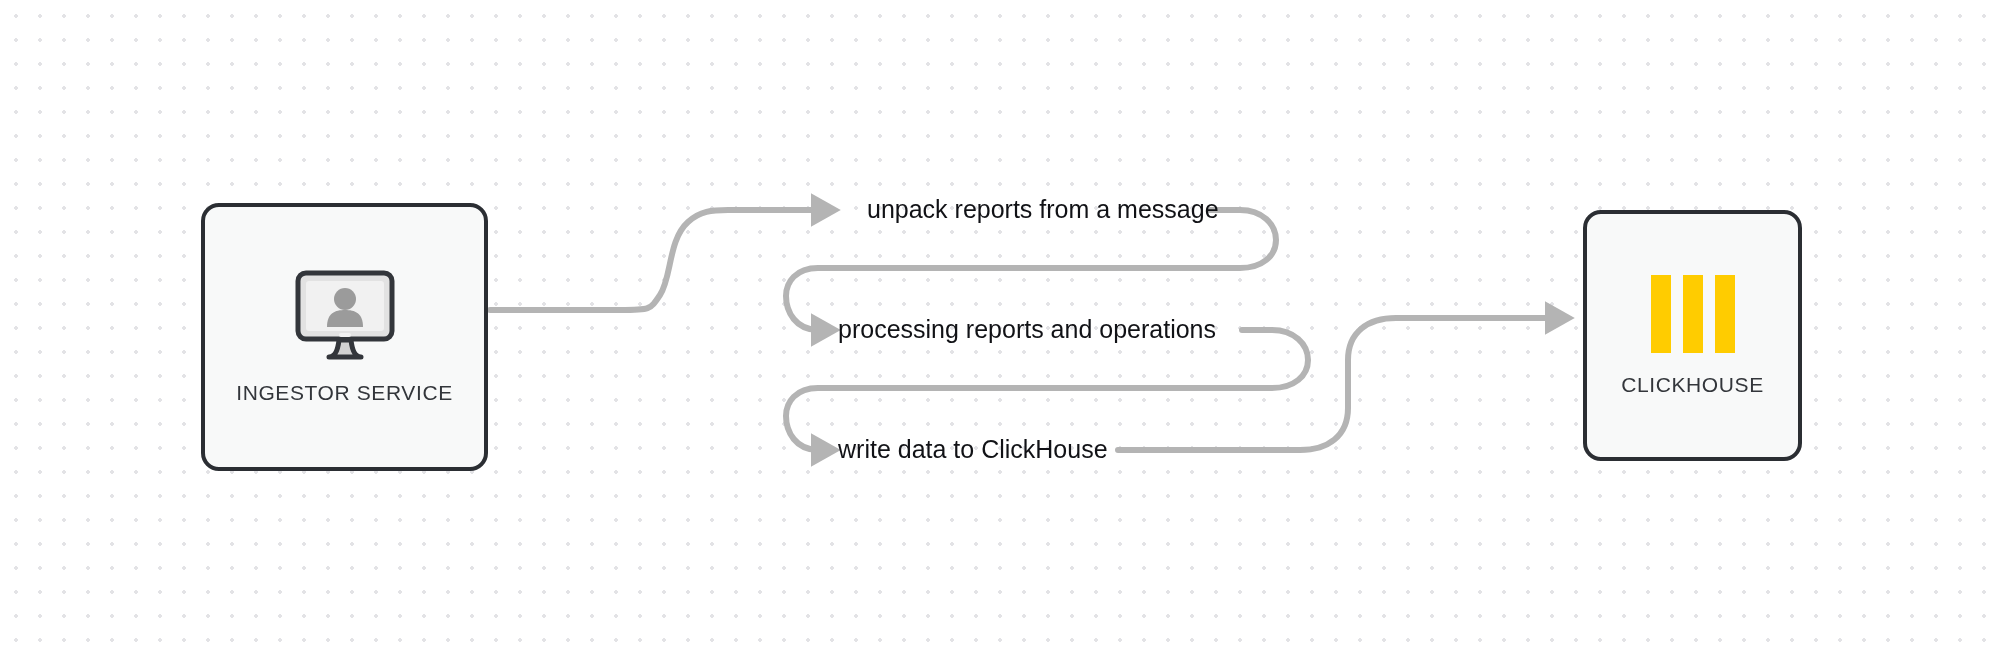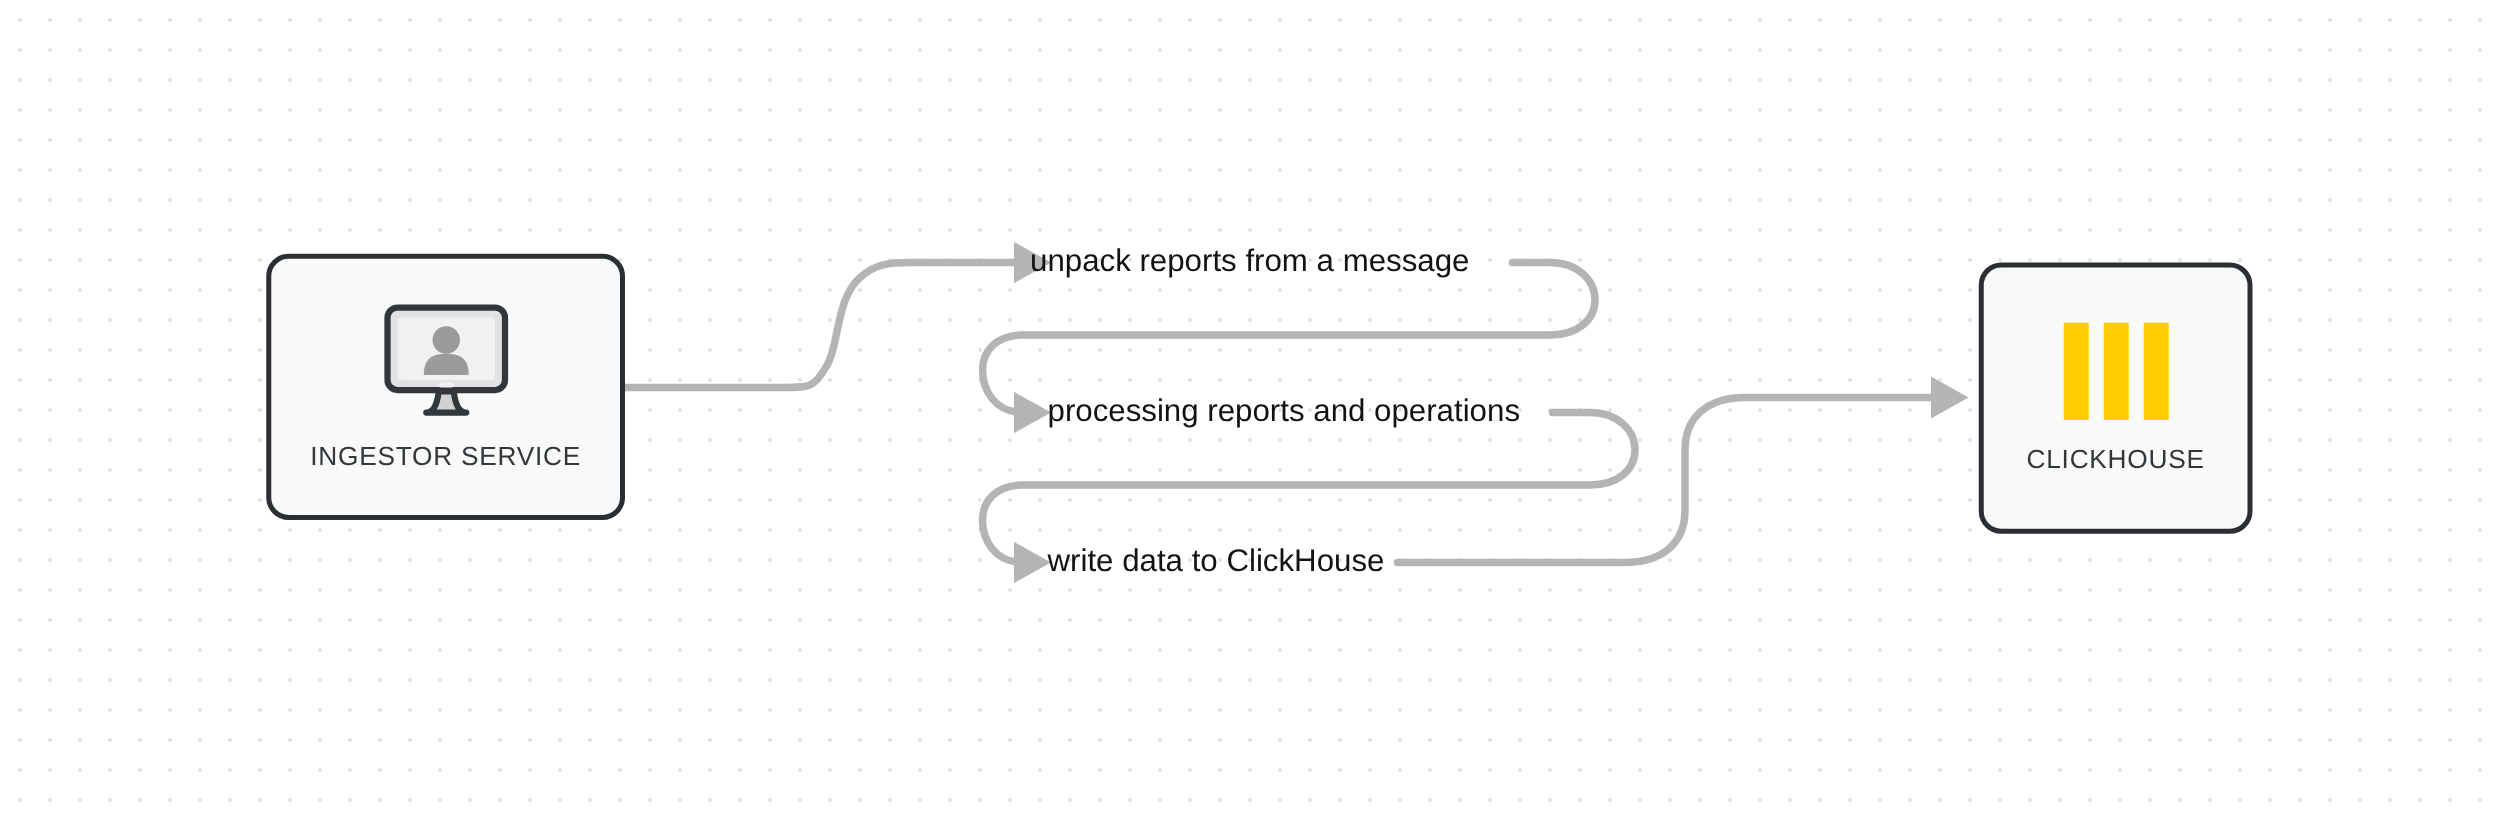--- a/index.html
+++ b/index.html
@@ -29,30 +29,30 @@
     box-sizing: border-box;
     background: #f8f9f9;
     border: 4px solid #2b2e33;
     border-radius: 18px;
     display: flex;
     flex-direction: column;
     align-items: center;
     justify-content: center;
   }
   #node-ingestor {
-    left: 213px;
+    left: 201px;
     top: 203px;
     width: 287px;
-    height: 213px;
+    height: 268px;
   }
   #node-clickhouse {
     left: 1583px;
     top: 210px;
     width: 219px;
-    height: 217px;
+    height: 251px;
   }
   .node-label {
     font-size: 21px;
     letter-spacing: 0.6px;
     color: #33363b;
     white-space: nowrap;
   }
   #node-ingestor .node-label { margin-top: 20px; }
   #node-clickhouse .node-label { margin-top: 20px; }
 
@@ -60,21 +60,21 @@
   .ch-icon { width: 92px; height: 78px; display: block; }
 
   .edge-label {
     position: absolute;
     font-size: 25px;
     color: #111216;
     white-space: nowrap;
     background: transparent;
     line-height: 1;
   }
-  #edge-label-0 { left: 824px; top: 197px; }
+  #edge-label-0 { left: 867px; top: 197px; }
   #edge-label-1 { left: 838px; top: 317px; }
   #edge-label-2 { left: 838px; top: 437px; }
 </style>
 </head>
 <body>
 
 <div id="canvas">
 
   <svg id="edge-layer" viewBox="0 0 2000 656" xmlns="http://www.w3.org/2000/svg">
     <defs>

